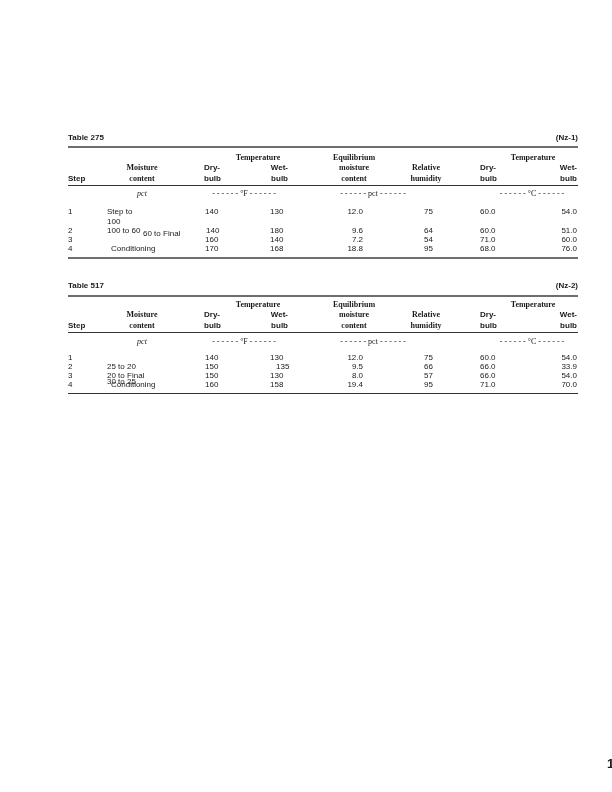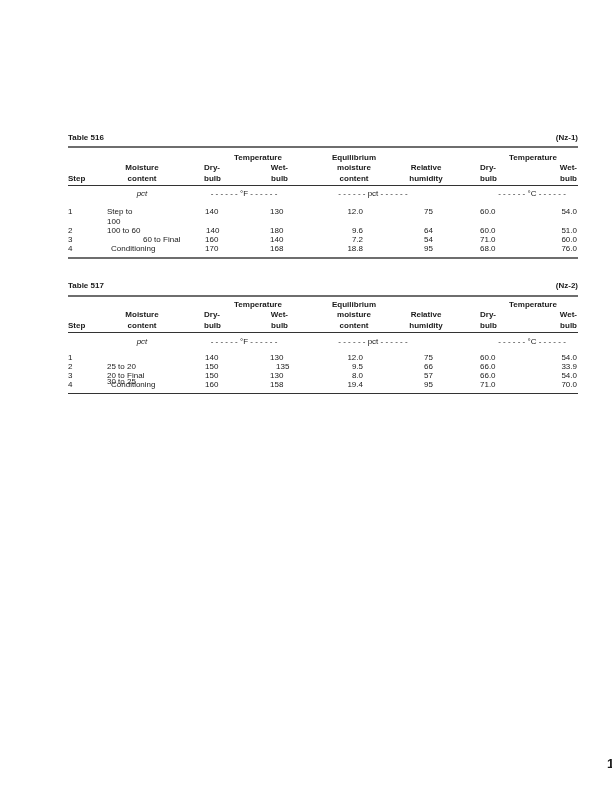--- a/index.html
+++ b/index.html
@@ -9,31 +9,31 @@
     color: #1a1a1a;
   }
   .tbl { position: absolute; left: 68px; width: 510px; }
   .tbl-title-row { position: relative; height: 12px; font-size: 8px; font-weight: bold; }
   .tbl-title { position: absolute; left: 0; top: 0; }
   .tbl-code { position: absolute; right: 0; top: 0; }
   .rule-thick { position: absolute; left: 0; width: 510px; height: 2px; background: #6e6e6e; }
   .rule-thin { position: absolute; left: 0; width: 510px; height: 1px; background: #333; }
   .cell { position: absolute; font-size: 8px; white-space: nowrap; line-height: 9px; }
   .hdr { font-weight: bold; }
-  .ctr { transform: translateX(-50%); text-align: center; }
+  .ctr { transform: translateX(-50%); text-align: center; font-family: Liberation Serif, serif; }
   .rgt { transform: translateX(-100%); text-align: right; }
   .ital { font-style: italic; }
   .pagenum { position: absolute; left: 567px; top: 756px; font-size: 13px; font-weight: bold; margin-left: 40px; }
 </style>
 </head>
 <body>
 
 <div class="tbl" style="top:133px; height:130px;">
   <div class="tbl-title-row">
-    <span class="tbl-title">Table 516</span>
+    <span class="tbl-title">Table 275</span>
     <span class="tbl-code">(Nz-1)</span>
   </div>
   <div class="rule-thick" style="top:13px;"></div>
 
   <span class="cell hdr ctr" style="left:190px; top:20px;">Temperature</span>
   <span class="cell hdr ctr" style="left:286px; top:20px;">Equilibrium</span>
   <span class="cell hdr ctr" style="left:465px; top:20px;">Temperature</span>
 
   <span class="cell hdr ctr" style="left:74px; top:30px;">Moisture</span>
   <span class="cell hdr" style="left:136px; top:30px;">Dry-</span>
@@ -75,21 +75,21 @@
     <span class="cell" style="left:39px; top:93px;">100 to 60</span>
     <span class="cell" style="left:138px; top:93px;">140</span>
     <span class="cell" style="left:202px; top:93px;">180</span>
     <span class="cell rgt" style="left:295px; top:93px;">9.6</span>
     <span class="cell rgt" style="left:365px; top:93px;">64</span>
     <span class="cell" style="left:412px; top:93px;">60.0</span>
     <span class="cell rgt" style="left:509px; top:93px;">51.0</span>
   </div>
   <div>
     <span class="cell" style="left:0px; top:102px;">3</span>
-    <span class="cell" style="left:39px; top:102px;padding-left:36px;">60 to Final</span>
+    <span class="cell" style="left:39px; top:96px;padding-left:36px;">60 to Final</span>
     <span class="cell" style="left:137px; top:102px;">160</span>
     <span class="cell" style="left:202px; top:102px;">140</span>
     <span class="cell rgt" style="left:295px; top:102px;">7.2</span>
     <span class="cell rgt" style="left:365px; top:102px;">54</span>
     <span class="cell" style="left:412px; top:102px;">71.0</span>
     <span class="cell rgt" style="left:509px; top:102px;">60.0</span>
   </div>
   <div>
     <span class="cell" style="left:0px; top:111px;">4</span>
     <span class="cell" style="left:43px; top:111px;">Conditioning</span>

